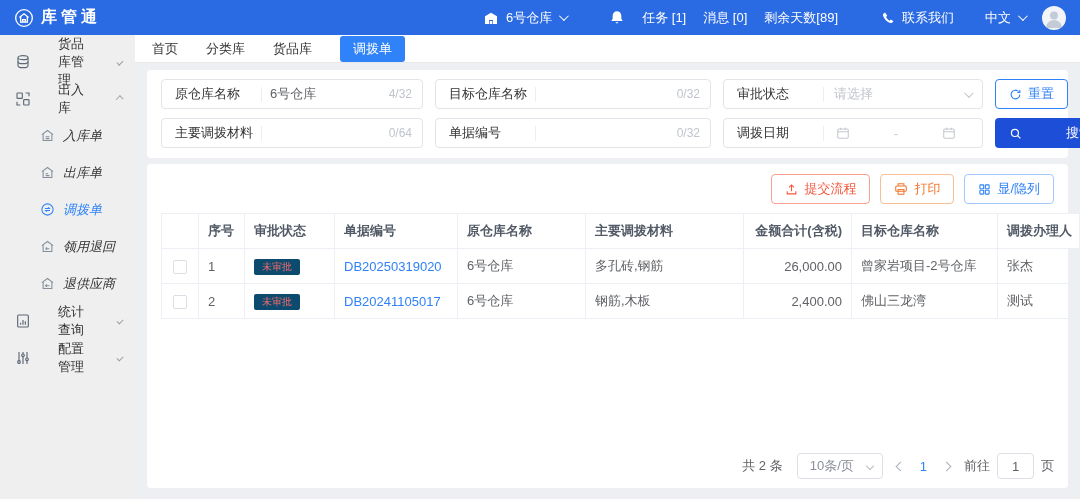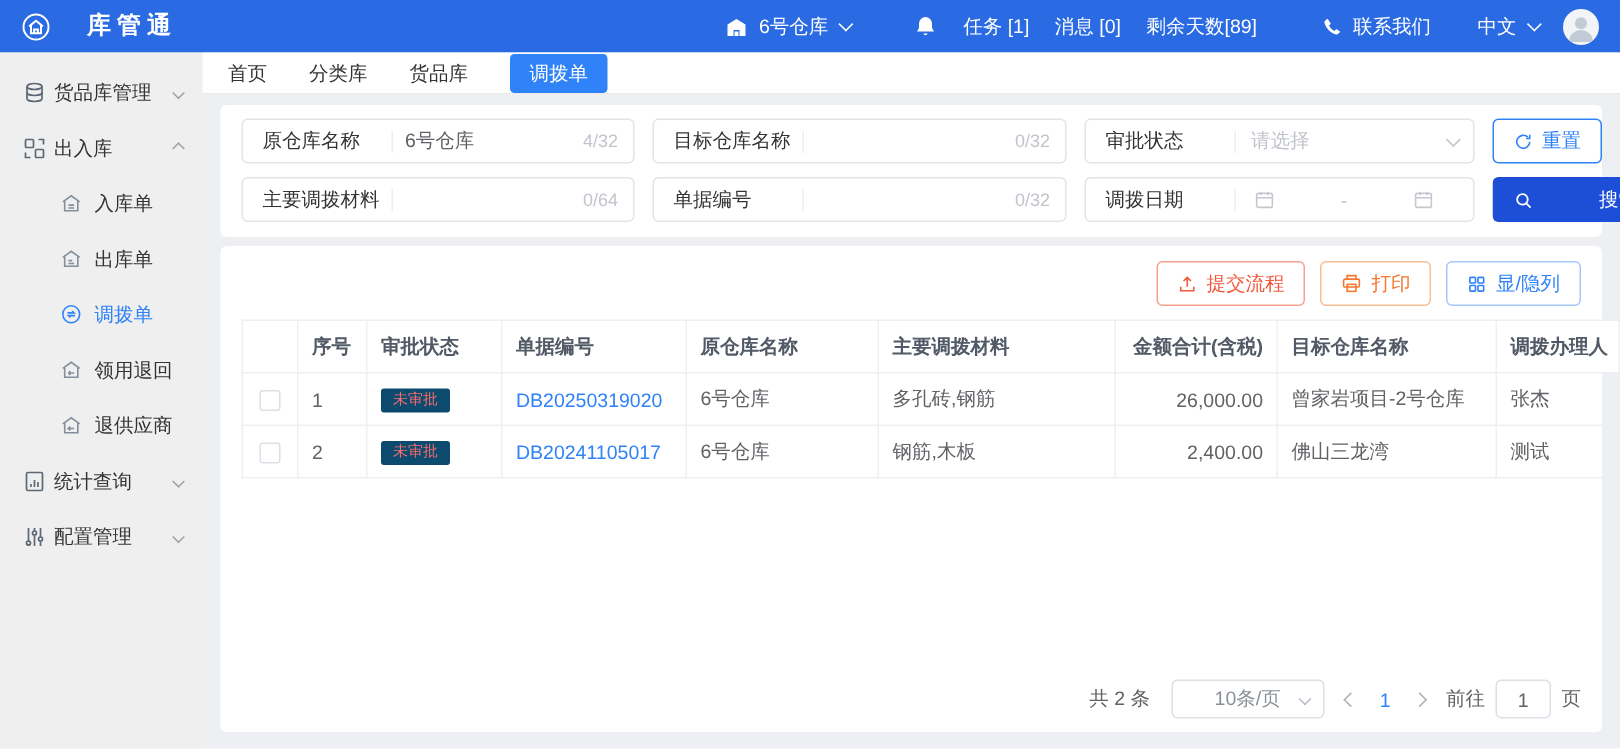--- a/index.html
+++ b/index.html
@@ -2,38 +2,38 @@
 <html><head>
 <meta charset="utf-8">
 <style>
   * { margin:0; padding:0; box-sizing:border-box; }
   html,body { width:1080px; height:499px; overflow:hidden; }
   body { font-family:"Liberation Sans","DejaVu Sans",sans-serif; font-size:13px; color:#333; background:#edeff2; }
   svg { display:block; }
 
   
   .header { height:35px; background:#2a6ae2; color:#fff; display:flex; align-items:center; padding:0 14px; }
-  .logo { display:flex; align-items:center; gap:24px; }
+  .logo { display:flex; align-items:center; gap:7px; }
   .app-title { font-size:16px; font-weight:bold; letter-spacing:4px; }
   .header-right { margin-left:auto; display:flex; align-items:center; gap:17px; font-size:13px; }
   .h-group { display:flex; align-items:center; gap:7px; cursor:pointer; }
   .chev { width:7px; height:7px; border-right:1.5px solid currentColor; border-bottom:1.5px solid currentColor; transform:rotate(45deg) translateY(-2px); display:inline-block; }
   .gap-l { margin-left:26px; }
   .gap-m { margin-left:14px; }
   .avatar { width:24px; height:24px; border-radius:50%; background:#f2f4f7; display:flex; align-items:center; justify-content:center; overflow:hidden; }
 
   
   .main { display:flex; height:464px; }
   .sidebar { width:135px; flex-shrink:0; background:#efefef; padding-top:8px; }
-  .menu-group { height:37px; display:flex; align-items:center; gap:5px; padding:0 13px 0 15px; cursor:pointer; color:#333; }
+  .menu-group { height:37px; display:flex; align-items:center; gap:27px; padding:0 13px 0 15px; cursor:pointer; color:#333; }
   .menu-group .mchev { margin-left:auto; color:#9aa0a8; }
   .mchev { width:6px; height:6px; border-right:1.4px solid currentColor; border-bottom:1.4px solid currentColor; transform:rotate(45deg); }
   .mchev.up { transform:rotate(-135deg); }
   .g-icon { color:#5c6875; }
-  .submenu-item { height:37px; display:flex; align-items:center; gap:8px; padding-left:40px; cursor:pointer; color:#333; }
+  .submenu-item { height:37px; display:flex; align-items:center; gap:8px; padding-left:40px; cursor:pointer; color:#333;font-style:italic; }
   .s-icon { color:#848f9b; }
   .submenu-item.active { color:#2f82f7; }
   .submenu-item.active .s-icon { color:#2f82f7; }
 
   .content { flex:1; display:flex; flex-direction:column; min-width:0; }
 
   
   .tabbar { background:#fff; height:28px; display:flex; align-items:center; gap:28px; padding:0 17px; border-bottom:1px solid #e9e9e9; }
   .tab { cursor:pointer; color:#333; }
   .tab.active { background:#2f82f7; color:#fff; padding:4px 13px; border-radius:3px; }
@@ -75,21 +75,21 @@
   .col-amount { width:108px; text-align:right; }
   .col-target { width:146px; }
   .col-handler { width:82px; }
   .col-date { width:92px; }
   .checkbox { width:14px; height:14px; border:1px solid #dcdfe6; border-radius:2px; display:inline-block; vertical-align:middle; background:#fff; cursor:pointer; }
   .badge-red { display:inline-block; background:#0c4a6e; color:#f56c6c; font-size:10px; padding:3px 8px; border-radius:2px; line-height:1; }
   .link-blue { color:#2f82f7; cursor:pointer; text-decoration:none; }
 
   
   .pagination { display:flex; align-items:center; justify-content:flex-end; gap:14px; color:#606266; padding-top:9px; }
-  .page-size { height:26px; border:1px solid #dcdfe6; border-radius:4px; display:flex; align-items:center; gap:13px; padding:0 9px 0 28px; color:#8a9099; cursor:pointer; }
+  .page-size { height:26px; border:1px solid #dcdfe6; border-radius:4px; display:flex; align-items:center; gap:13px; padding:0 9px 0 12px; color:#8a9099; cursor:pointer; }
   .pchev { width:6px; height:6px; border-right:1.3px solid #b6bcc4; border-bottom:1.3px solid #b6bcc4; transform:rotate(45deg); }
   .arrow { width:7px; height:7px; border-right:1.5px solid #aab0b9; border-bottom:1.5px solid #aab0b9; display:inline-block; cursor:pointer; }
   .arrow.left { transform:rotate(135deg); }
   .arrow.right { transform:rotate(-45deg); }
   .page-num { color:#2f82f7; cursor:pointer; padding:0 2px; }
   .goto-group { display:flex; align-items:center; gap:7px; }
   .goto-input { width:37px; height:26px; border:1px solid #dcdfe6; border-radius:4px; text-align:center; font-size:13px; color:#606266; outline:none; }
 </style>
 </head>
 <body>

